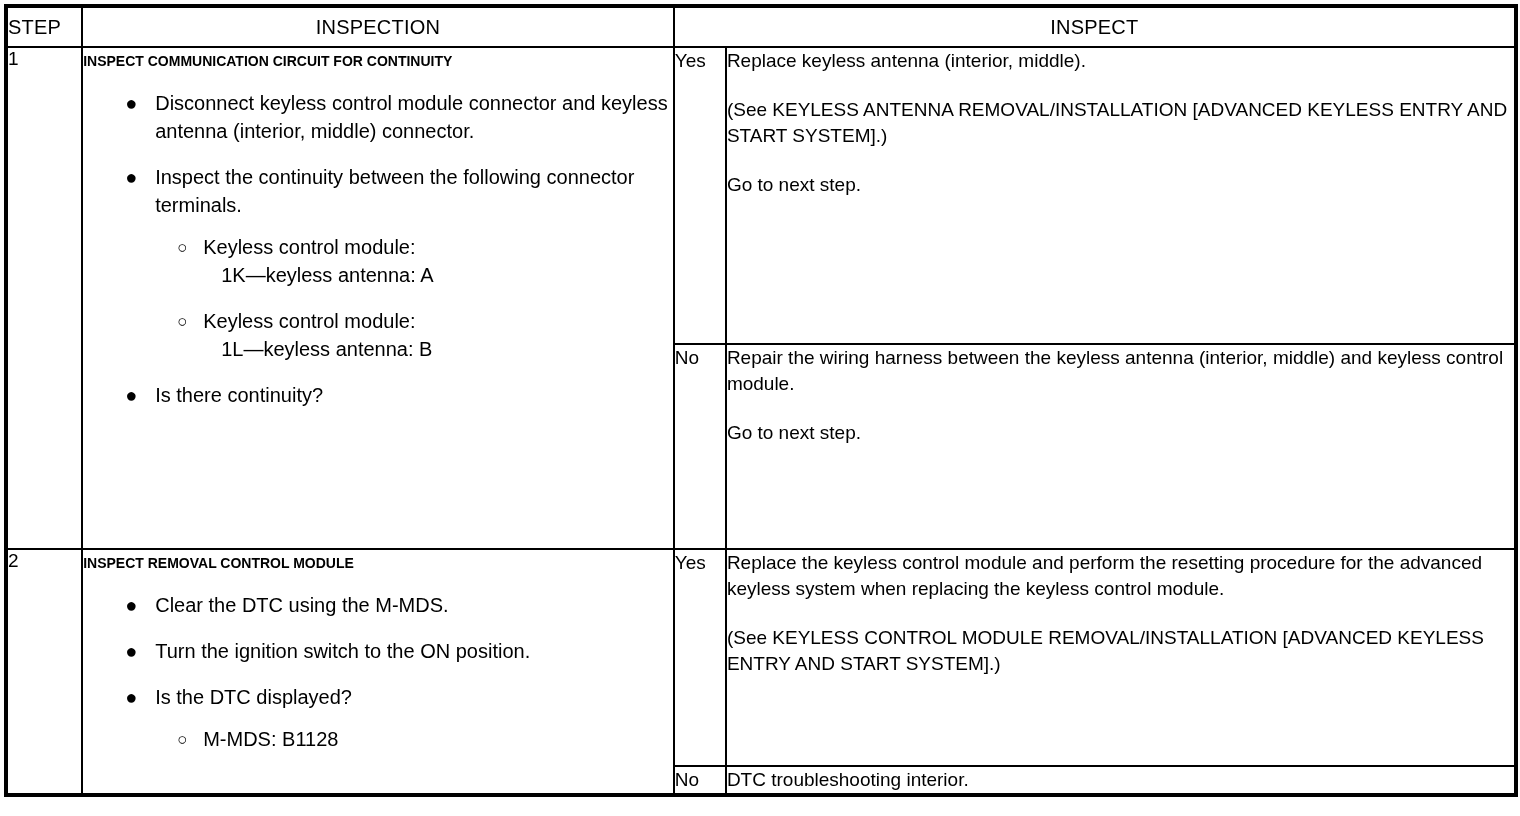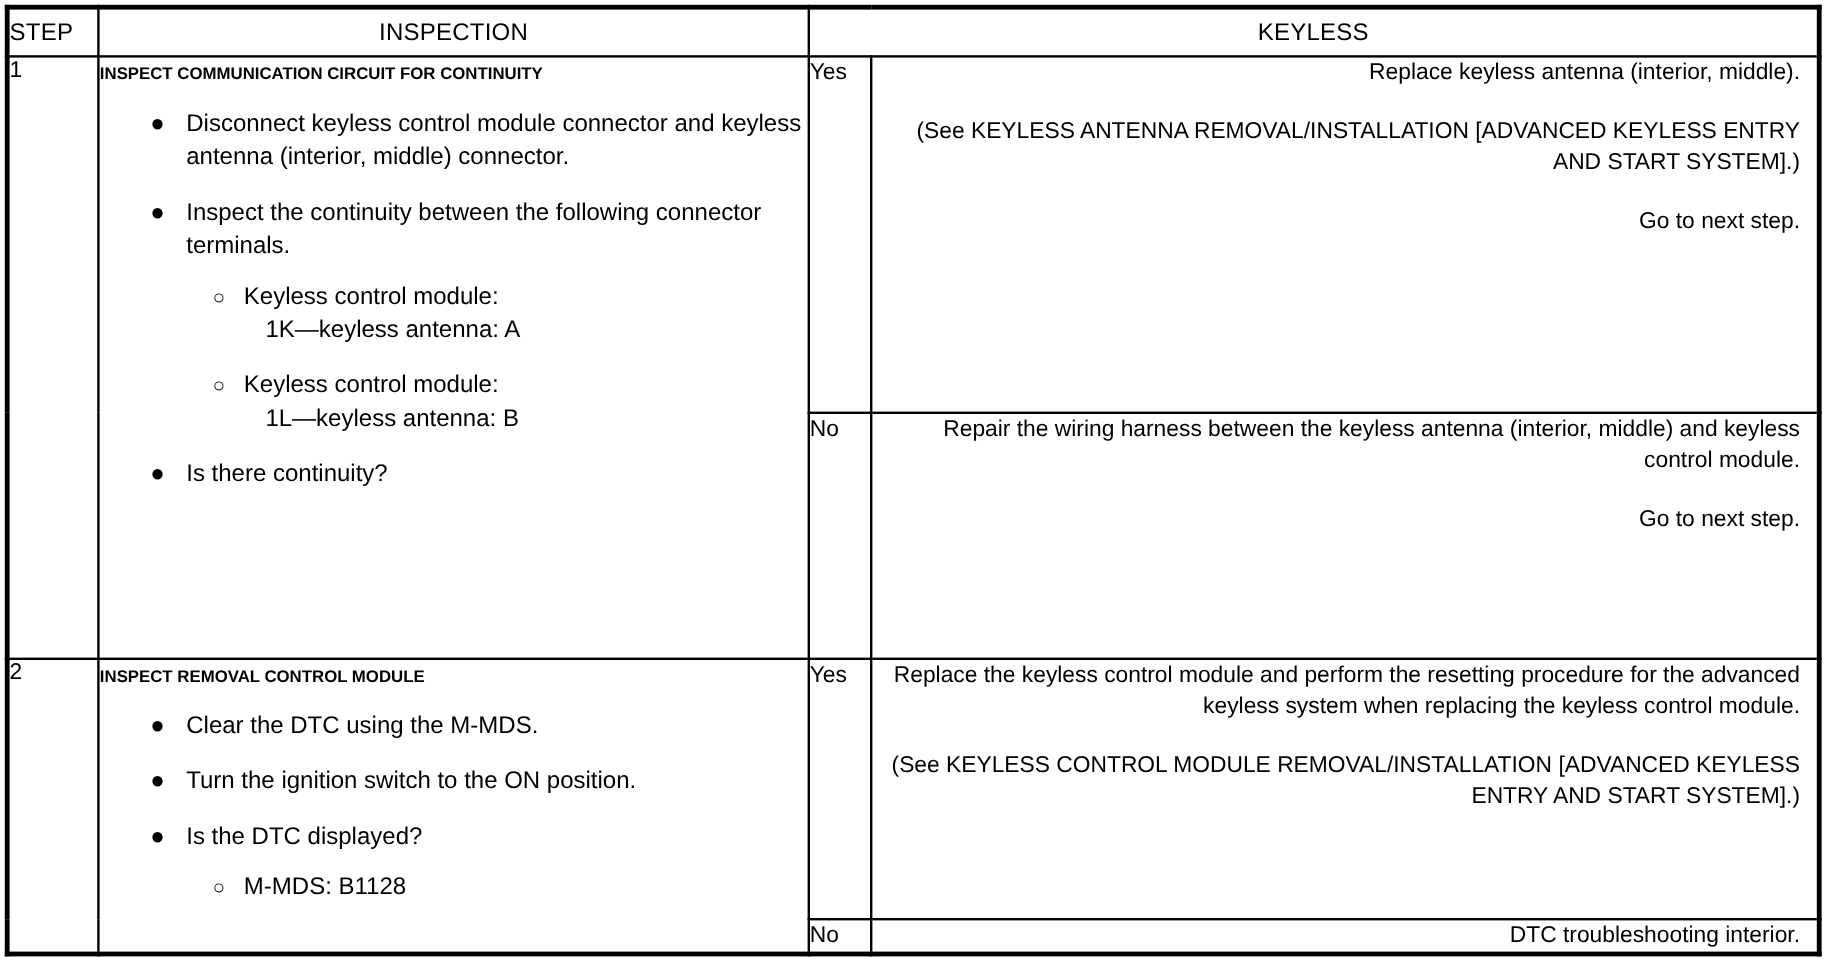--- a/index.html
+++ b/index.html
@@ -127,42 +127,41 @@
     text-align: left;
     white-space: nowrap;
   }
 
   .action {
     padding: 7px 8px 8px 10px;
     font-size: 19px;
     line-height: 26px;
   }
   .action p {
-    margin: 0 14px 23px 0;
-    text-align: right;
+    margin: 0 4px 23px 0;
   }
   .action p:last-child { margin-bottom: 0; }
 </style>
 </head>
 <body>
 
 <div class="sheet">
   <table class="ts">
     <colgroup>
       <col class="c-step">
       <col class="c-insp">
       <col class="c-jdg">
       <col class="c-act">
     </colgroup>
 
     <thead>
       <tr>
         <th class="hdr hdr-step">STEP</th>
         <th class="hdr" colspan="1">INSPECTION</th>
-        <th class="hdr" colspan="2">KEYLESS</th>
+        <th class="hdr" colspan="2">INSPECT</th>
       </tr>
     </thead>
 
     <tbody>
 
       <tr>
         <td class="step-num" rowspan="2">1</td>
 
         <td class="insp" rowspan="2">
           <div class="insp-title">INSPECT COMMUNICATION CIRCUIT FOR CONTINUITY</div>

